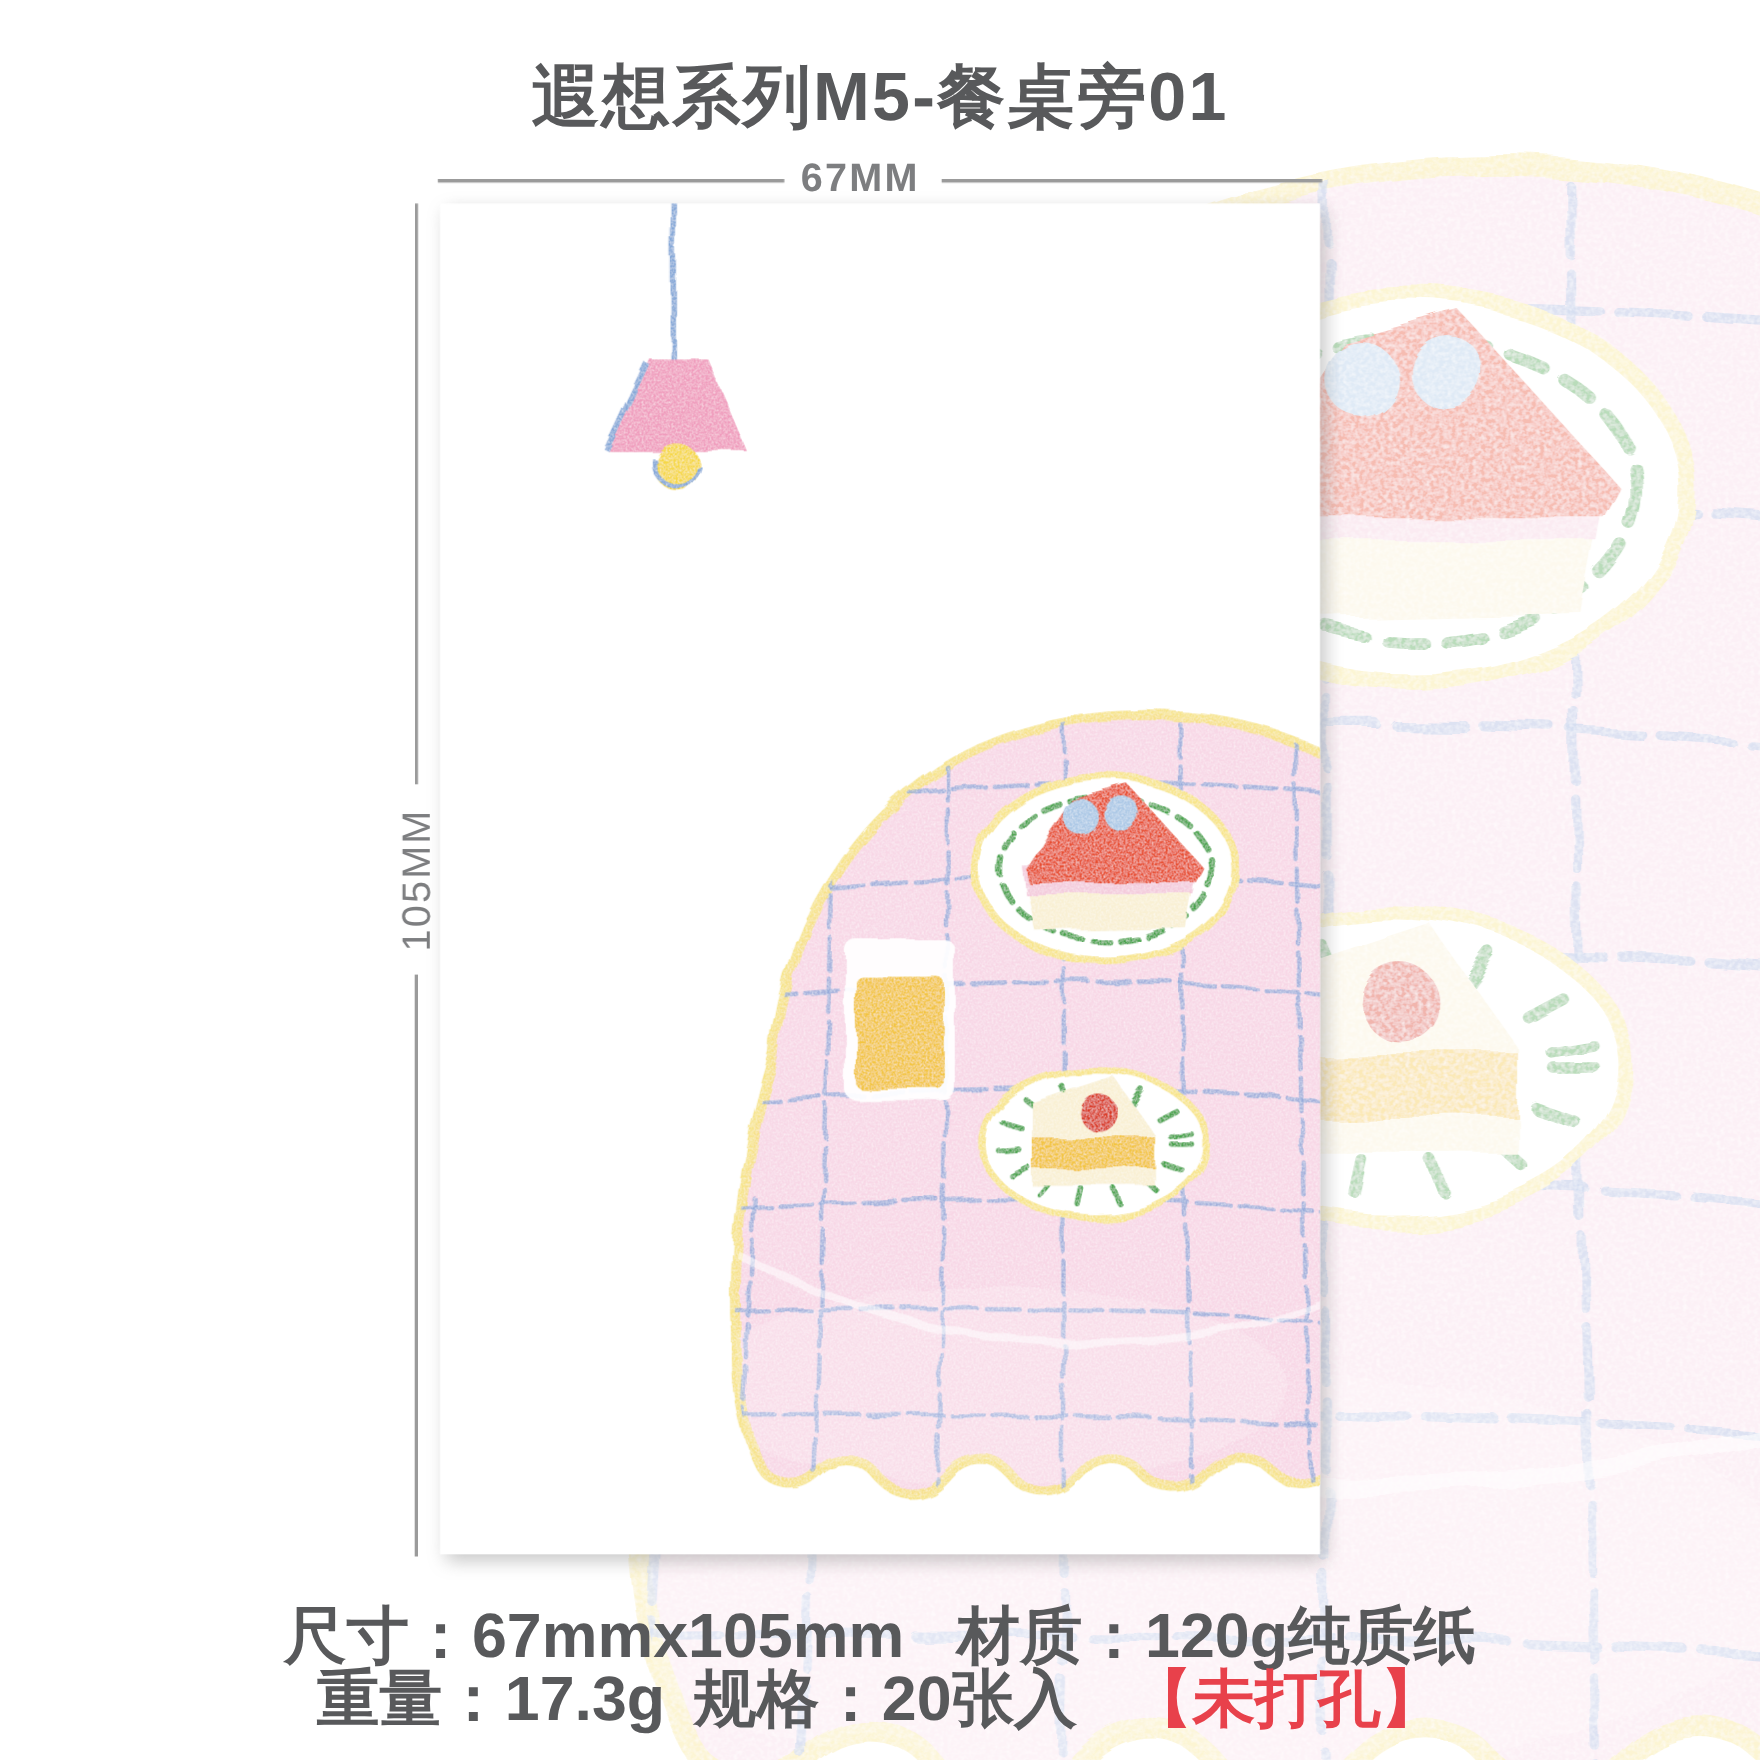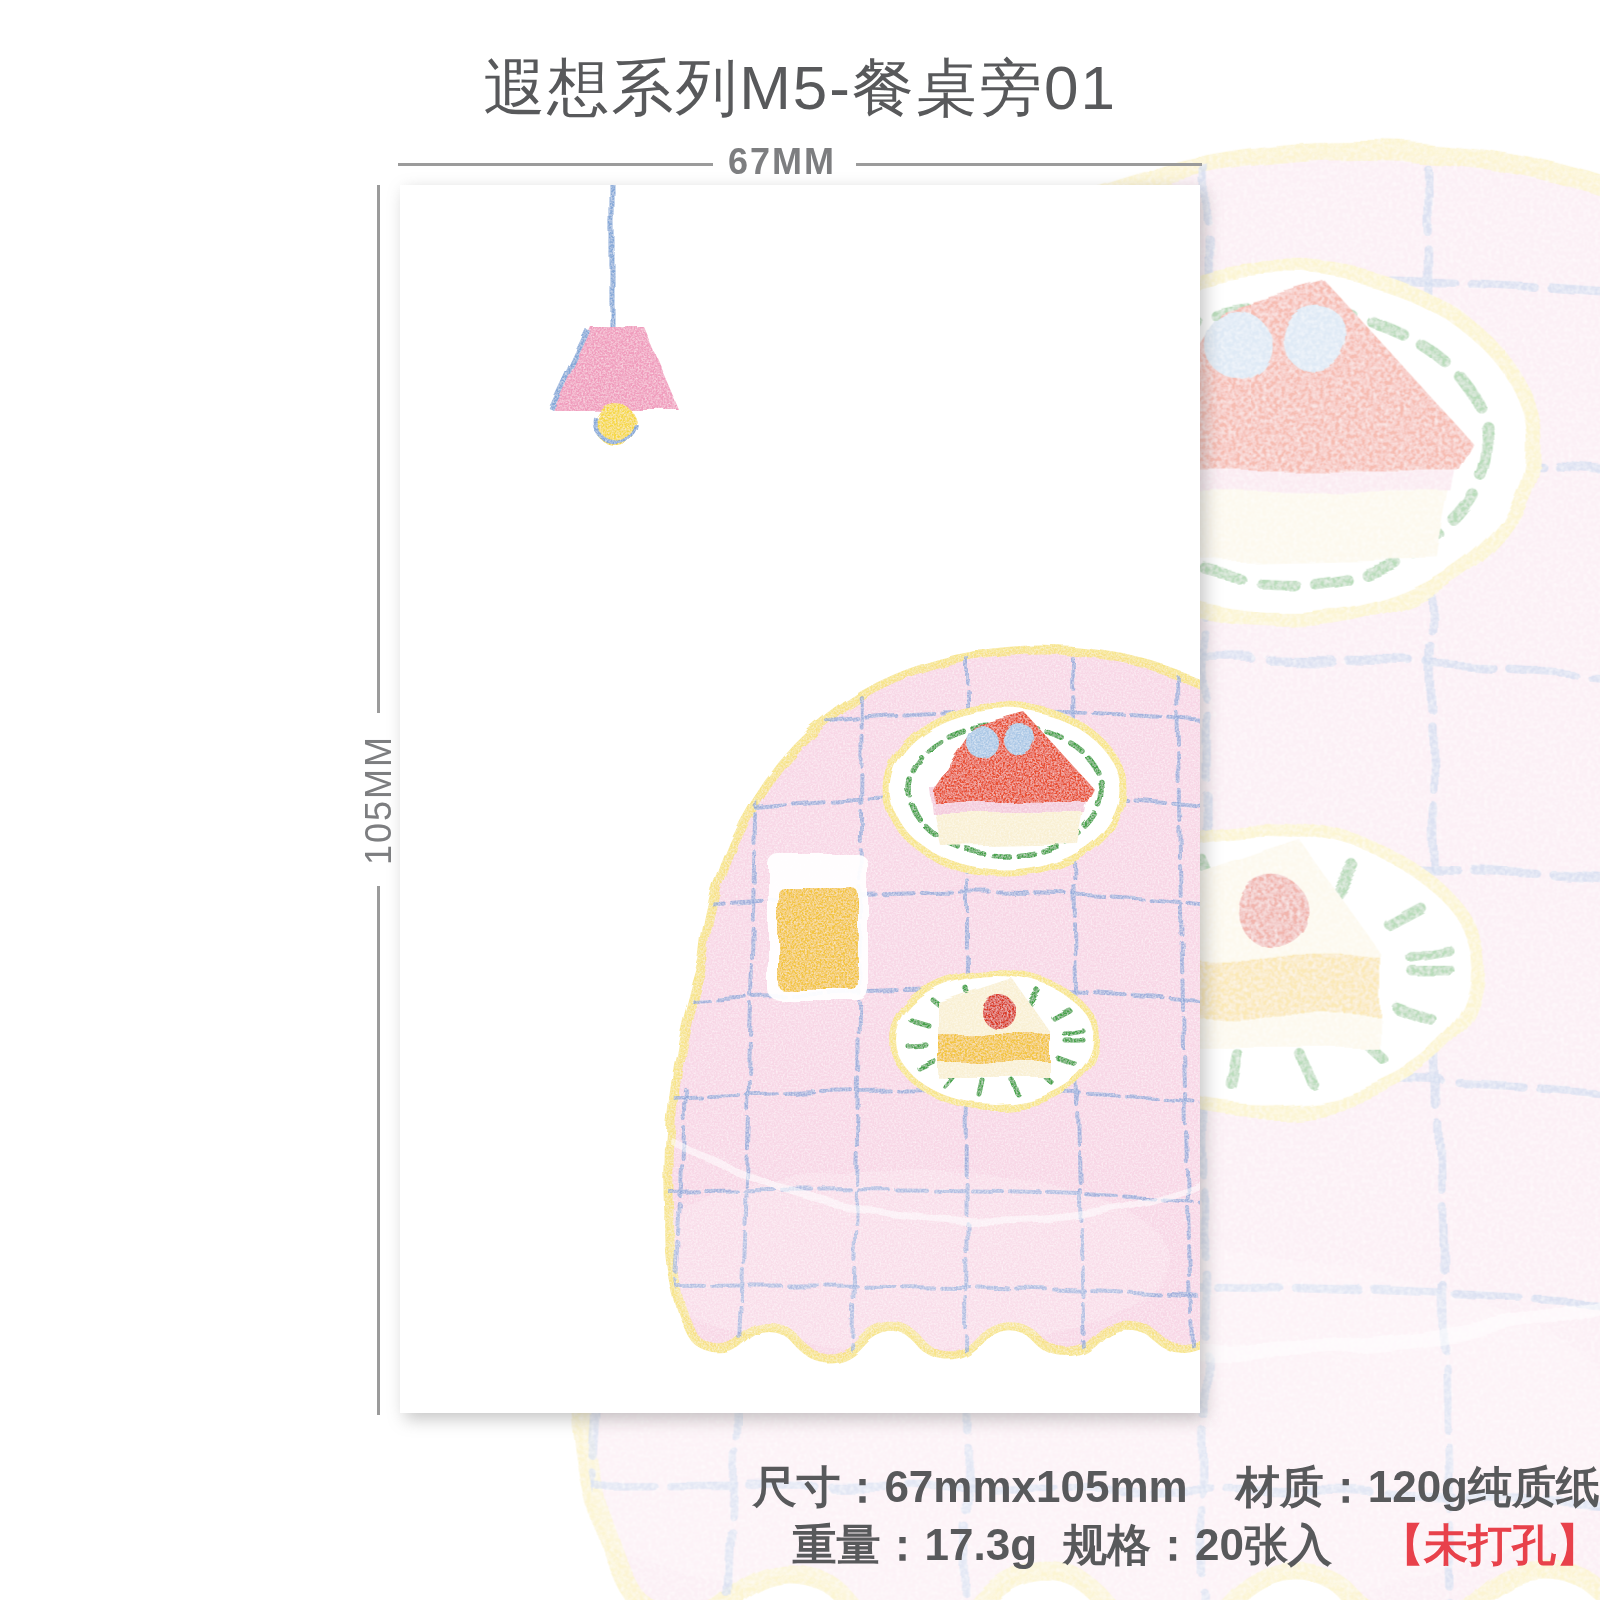--- a/index.html
+++ b/index.html
@@ -12,25 +12,25 @@
   .bg-art{position:absolute;left:0;top:0;z-index:1;}
   .card{
     position:absolute;left:400px;top:185px;width:800px;height:1228px;
     background:#ffffff;z-index:2;
     box-shadow:5px 6px 16px rgba(110,110,110,0.40);
   }
   .card-art{position:absolute;left:0;top:0;}
   
   .title{
     position:absolute;left:0;top:46px;width:100%;text-align:center;z-index:5;
-    font-size:62px;font-weight:normal;color:var(--ink);letter-spacing:2px;
+    font-size:62px;font-weight:bold;color:var(--ink);letter-spacing:2px;
   }
   .specs{
-    position:absolute;left:0;top:1458px;width:100%;text-align:right;z-index:5;
-    font-size:44px;font-weight:bold;color:var(--ink);line-height:58px;white-space:nowrap;
+    position:absolute;left:0;top:1458px;width:100%;text-align:center;z-index:5;
+    font-size:57px;font-weight:bold;color:var(--ink);line-height:58px;white-space:nowrap;
   }
   .specs .gap-lg{display:inline-block;width:48px;}
   .specs .gap-sm{display:inline-block;width:26px;}
   .spec-red{color:var(--spec-red);}
   
   .dim-line{position:absolute;background:var(--dim-gray);z-index:4;}
   .dim-h1{left:398px;top:163px;width:315px;height:3px;}
   .dim-h2{left:856px;top:163px;width:346px;height:3px;}
   .dim-v1{left:377px;top:185px;width:3px;height:528px;}
   .dim-v2{left:377px;top:886px;width:3px;height:529px;}

